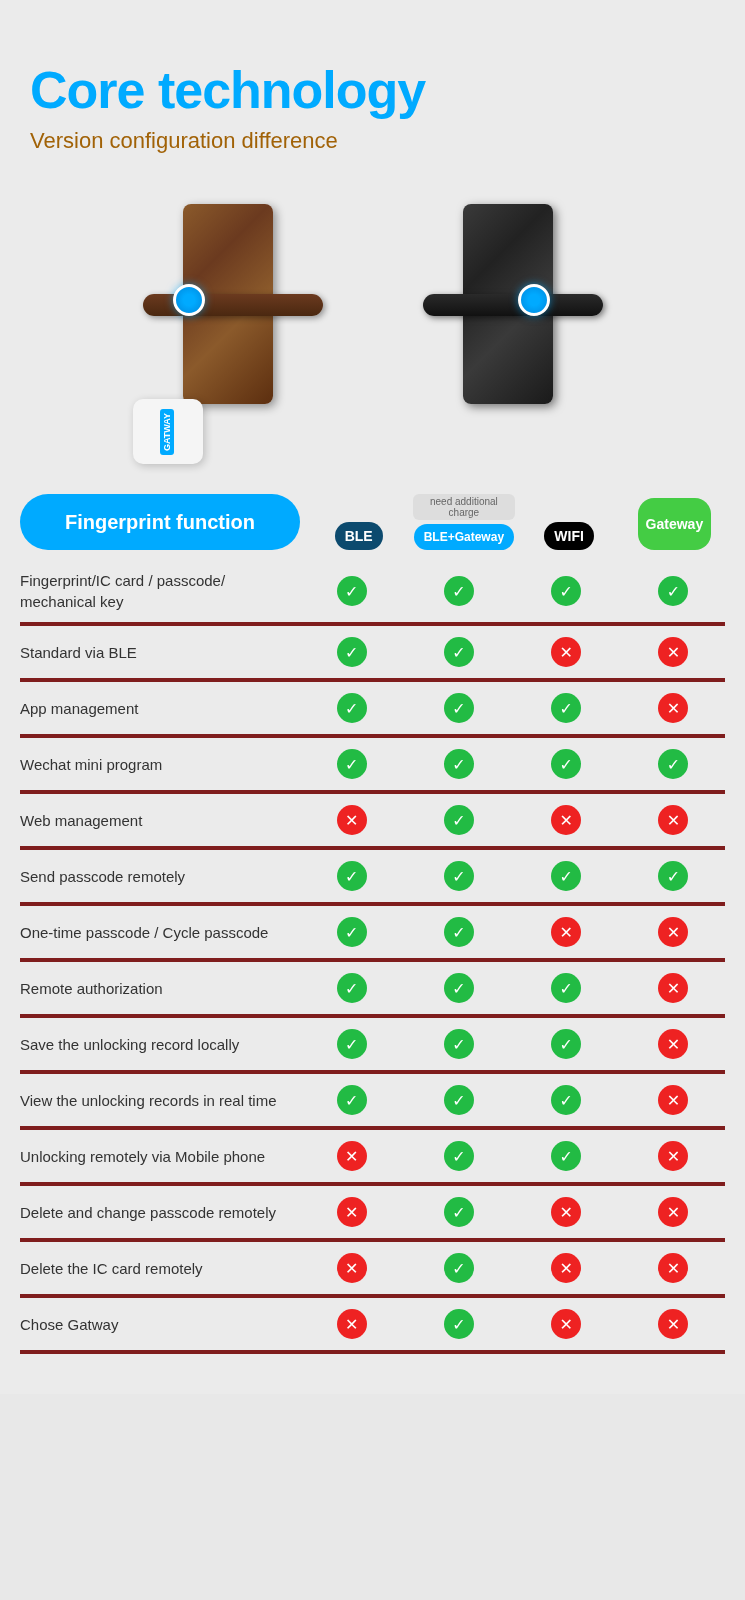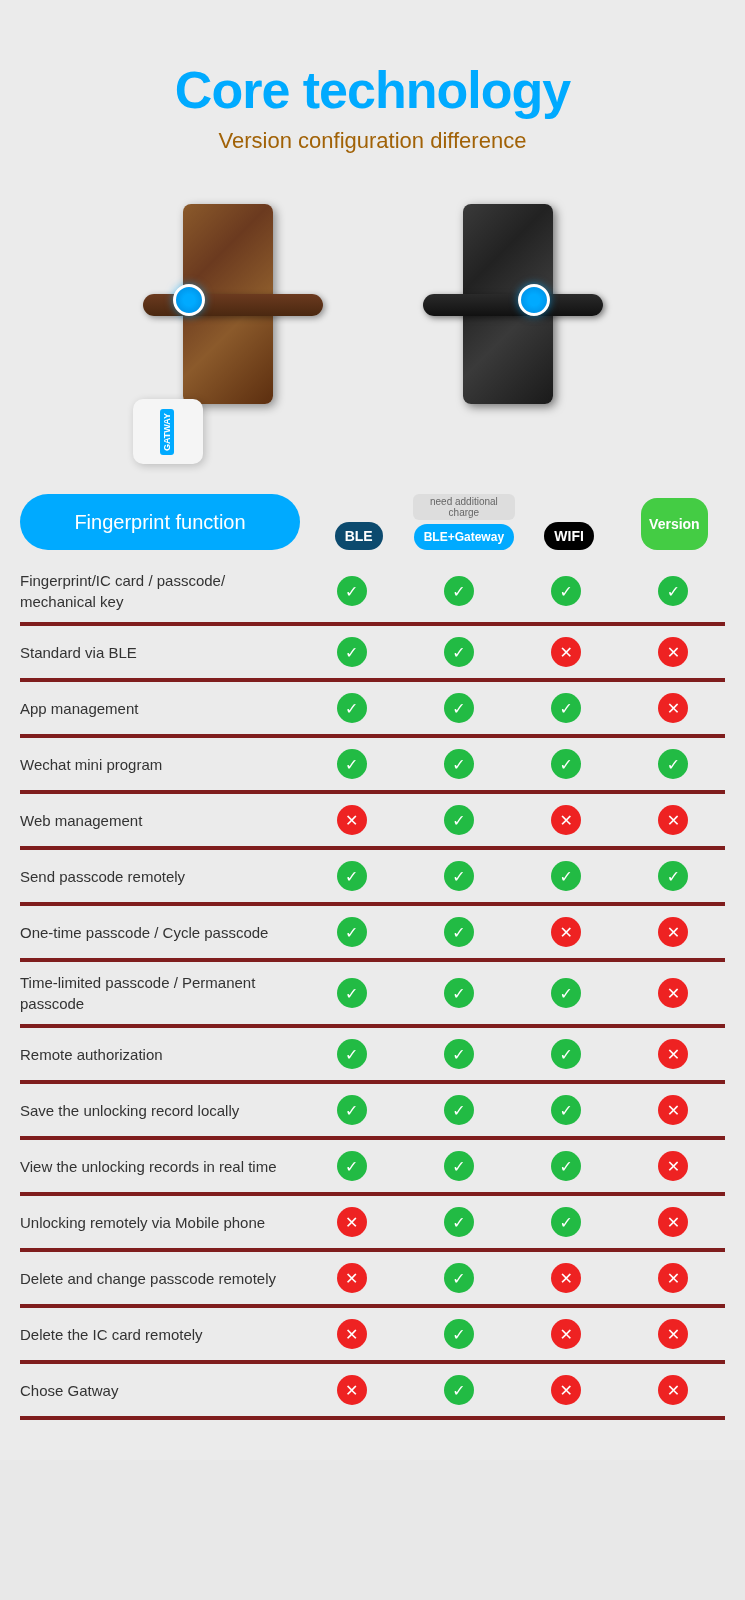--- a/index.html
+++ b/index.html
@@ -8,21 +8,20 @@
       background: #e8e8e8;
       font-family: Arial, sans-serif;
       overflow-x: hidden;
     }
     .page {
       width: 745px;
       background: #ebebeb;
       padding: 40px 0 40px 0;
     }
     .title-section {
-      text-align: center;
       padding: 20px 30px 30px 30px;
     }
     .main-title {
       font-size: 52px;
       font-weight: 900;
       color: #00aaff;
       margin-bottom: 8px;
       letter-spacing: -1px;
     }
     .subtitle {
@@ -183,21 +182,21 @@
     .table-header {
       display: flex;
       align-items: stretch;
       margin-bottom: 0;
     }
     .header-feature {
       flex: 0 0 280px;
       background: #00aaff;
       color: #fff;
       font-size: 20px;
-      font-weight: 400;
+      font-weight: 700;
       border-radius: 30px;
       padding: 14px 20px;
       display: flex;
       align-items: center;
       justify-content: center;
       text-align: center;
       margin-right: 8px;
     }
     .header-cols {
       flex: 1;
@@ -361,21 +360,21 @@
         <div class="col-header">
           <div class="additional-charge">need additional charge</div>
           <div class="col-tag tag-ble-gateway">BLE+Gateway</div>
         </div>
 
         <div class="col-header">
           <div class="col-tag tag-wifi">WIFI</div>
         </div>
 
         <div class="col-header">
-          <div class="col-tag tag-standard">Version</div>
+          <div class="col-tag tag-standard">Gateway</div>
         </div>
       </div>
     </div>
 
     <div class="table-rows" id="table-rows-container">
     <div class="table-row">
           <div class="row-feature">Fingerprint/IC card / passcode/ mechanical key</div>
           <div class="row-cols">
             <div class="row-col">
               <div class="check-icon check-green checkmark"></div>
@@ -487,37 +486,20 @@
             </div>
             <div class="row-col">
               <div class="check-icon check-red crossmark"></div>
             </div>
             <div class="row-col">
               <div class="check-icon check-red crossmark"></div>
             </div>
           </div>
         </div>
         <div class="table-row">
-          <div class="row-feature">Time-limited passcode / Permanent passcode</div>
-          <div class="row-cols">
-            <div class="row-col">
-              <div class="check-icon check-green checkmark"></div>
-            </div>
-            <div class="row-col">
-              <div class="check-icon check-green checkmark"></div>
-            </div>
-            <div class="row-col">
-              <div class="check-icon check-green checkmark"></div>
-            </div>
-            <div class="row-col">
-              <div class="check-icon check-red crossmark"></div>
-            </div>
-          </div>
-        </div>
-        <div class="table-row">
           <div class="row-feature">Remote authorization</div>
           <div class="row-cols">
             <div class="row-col">
               <div class="check-icon check-green checkmark"></div>
             </div>
             <div class="row-col">
               <div class="check-icon check-green checkmark"></div>
             </div>
             <div class="row-col">
               <div class="check-icon check-green checkmark"></div>

